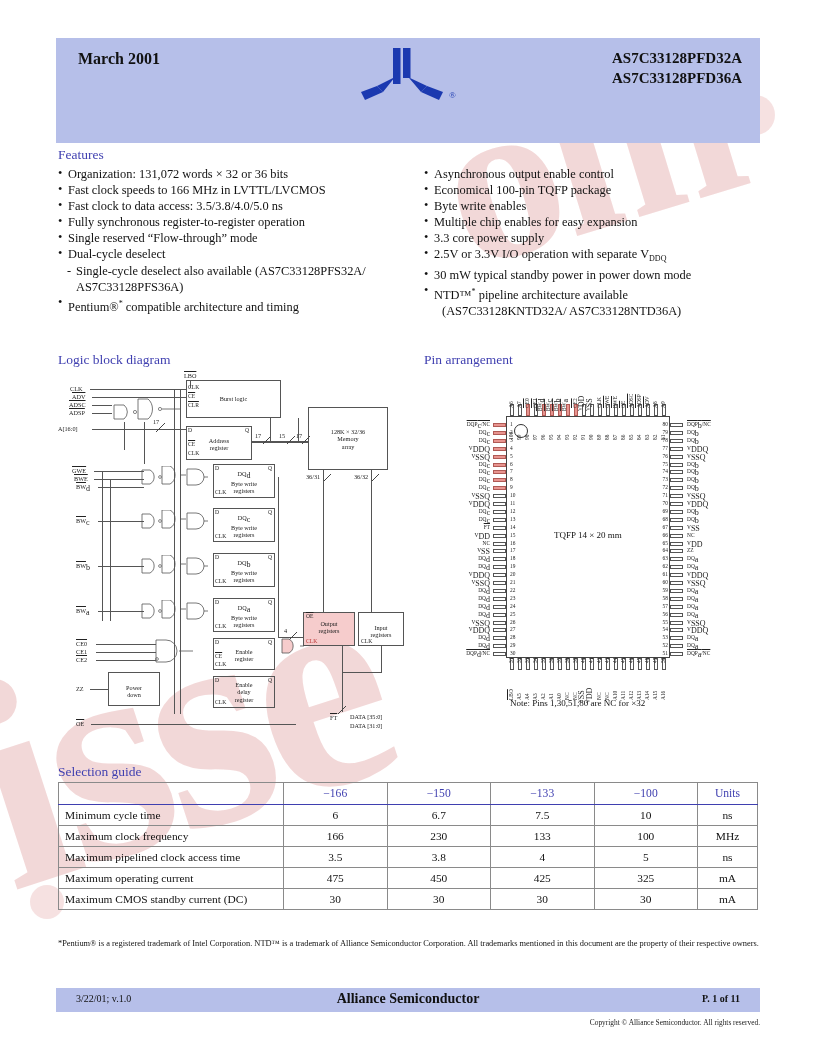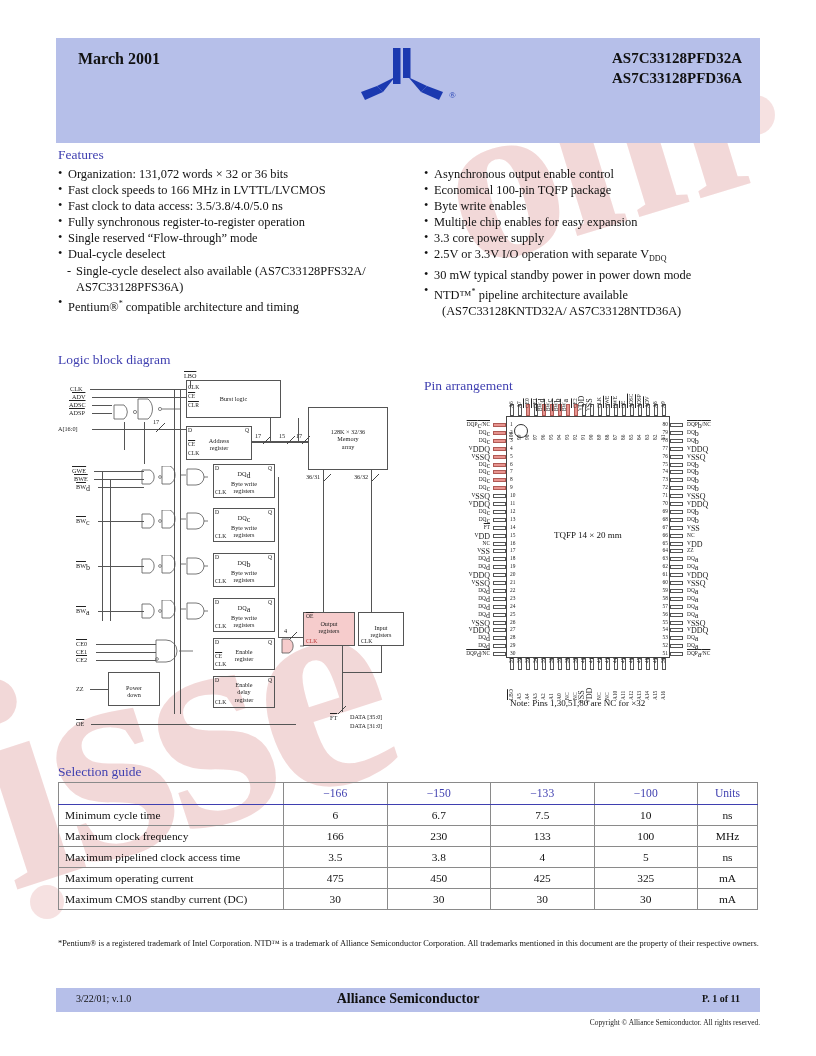--- a/index.html
+++ b/index.html
@@ -372,21 +372,21 @@
     <svg style="position:absolute;left:279px;top:332px;" width="12" height="12">
         <path d="M1 10 L9 2" stroke="#444" stroke-width="1"></path>
       </svg>
     <div class="lbl" style="left:292px;top:341px;">DATA [35:0]</div>
     <div class="lbl" style="left:292px;top:350px;">DATA [31:0]</div>
 
     <div class="vl" style="left:116px;top:17px;height:325px;"></div>
     <div class="vl" style="left:122px;top:17px;height:325px;"></div>
   </div>
 
-  <div class="sec-h" style="position:absolute;left:424px;top:352px;margin-top:26px;">Pin arrangement</div>
+  <div class="sec-h" style="position:absolute;left:424px;top:352px;">Pin arrangement</div>
 
   <div class="canvas" style="left:424px;top:372px;width:350px;height:370px;">
 
     <div class="pkg" style="left:82px;top:44px;width:164px;height:242px;"></div>
     <svg style="position:absolute;left:89px;top:51px;" width="16" height="16">
       <circle cx="8" cy="8" r="6.5" fill="none" stroke="#333" stroke-width="1"></circle>
     </svg>
     <div style="position:absolute;left:130px;top:158px;font-size:9px;">TQFP 14 × 20 mm</div>
 
     <div style="position:absolute;left:86px;top:326px;font-size:9px;">Note: Pins 1,30,51,80 are NC for ×32</div>

